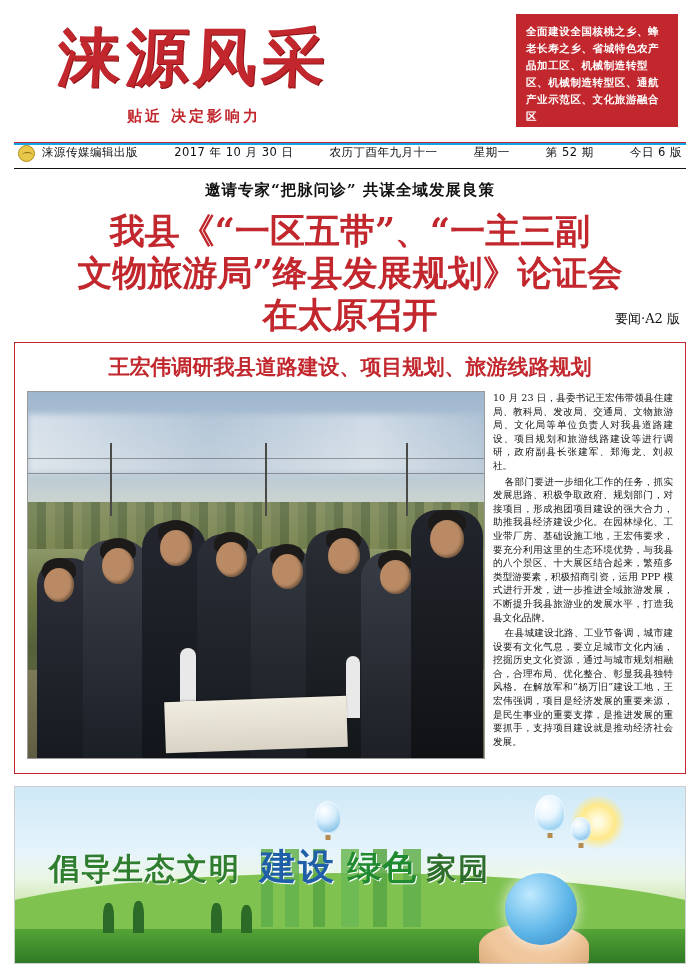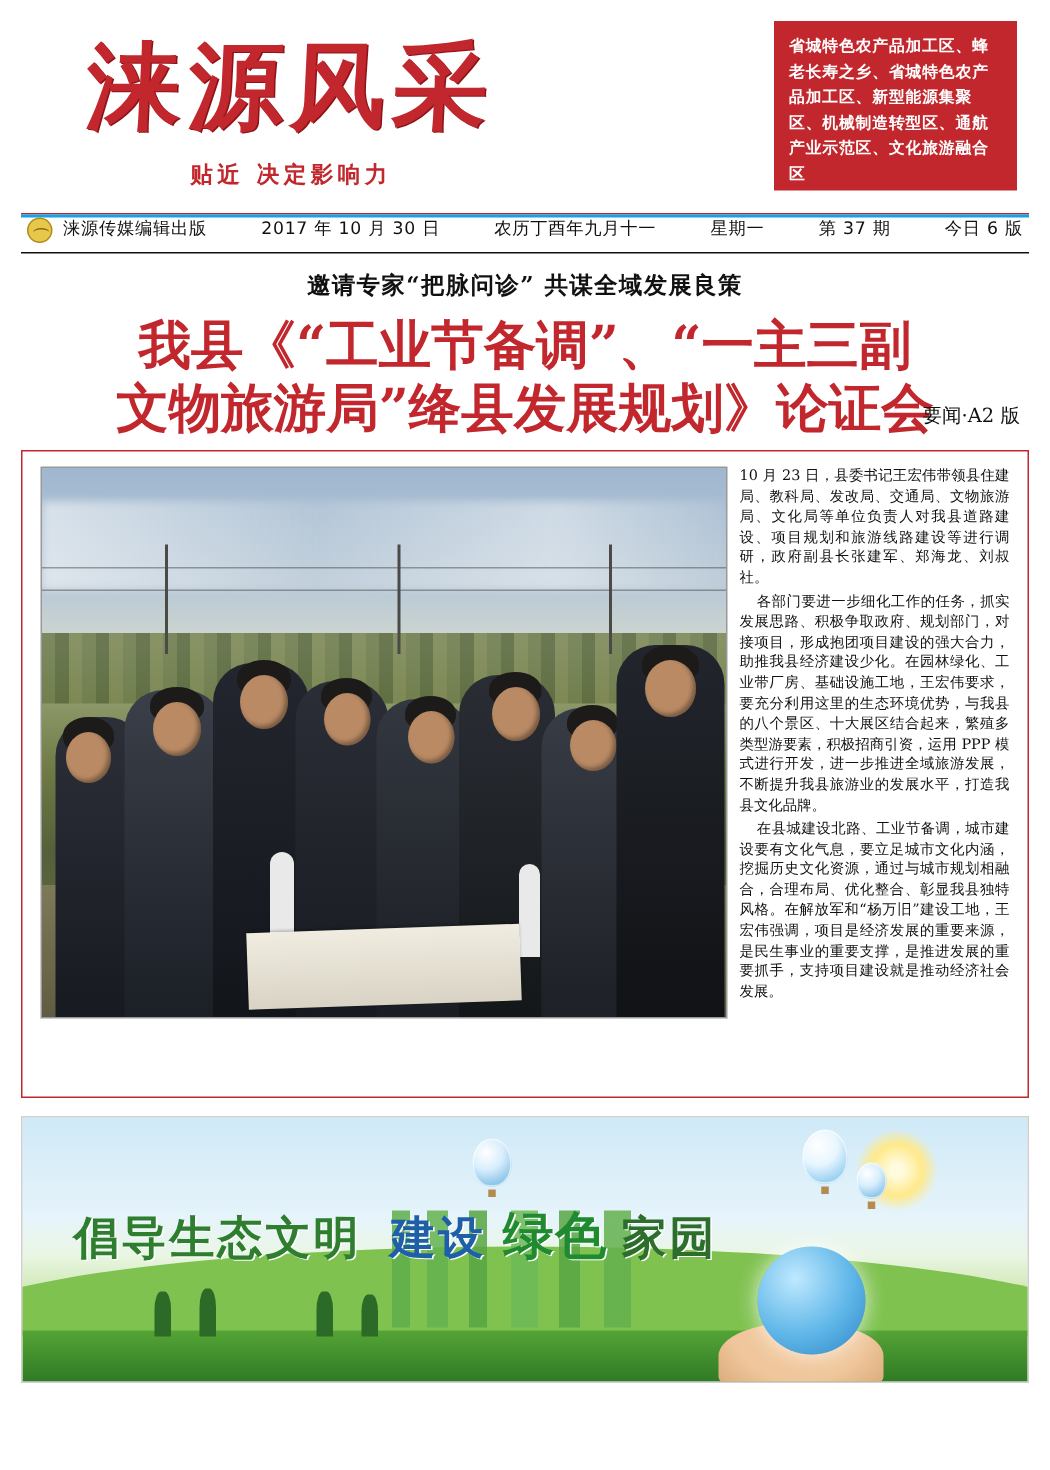--- a/index.html
+++ b/index.html
@@ -182,21 +182,21 @@
   }
   .ad-text { position: absolute; left: 34px; top: 56px; }
   .ad-text .t1 {
     font-family: "DejaVu Serif", "Liberation Serif", serif;
     font-size: 30px; font-weight: bold; color: #2f7d2f; letter-spacing: 2px;
     text-shadow: 1px 1px 0 #fff;
     display: inline-block;
   }
   .ad-text .t2 {
     font-family: "DejaVu Serif", "Liberation Serif", serif;
-    font-size: 30px; font-weight: bold; color: #1f5fa8; letter-spacing: 2px;
+    font-size: 36px; font-weight: bold; color: #1f5fa8; letter-spacing: 2px;
     text-shadow: 1px 1px 0 #fff; margin-left: 14px;
     display: inline-block;
   }
   .ad-text .t3 {
     font-family: "DejaVu Serif", "Liberation Serif", serif;
     font-size: 34px; font-weight: bold; color: #1f8a2f; letter-spacing: 1px;
     text-shadow: 1px 1px 0 #fff; margin-left: 6px; 
     display: inline-block;
   }
   .ad-text .t4 {
@@ -213,49 +213,51 @@
 <body>
 
 <div class="page">
 
   <div class="masthead">
     <div class="logo-wrap">
       <div class="logo">涞源风采</div>
       <div class="slogan">贴近   决定影响力</div>
     </div>
     <div class="redbox">
-      <p>省城特色农产品加工区、蜂老长寿之乡、省城特色农产品加工区、新型能源集聚区、机械制造转型区、通航产业示范区、文化旅游融合区</p>
+      <p>全面建设全国核桃之乡、蜂老长寿之乡、省城特色农产品加工区、机械制造转型区、机械制造转型区、通航产业示范区、文化旅游融合区</p>
     </div>
   </div>
 
   <div class="rule-top"></div>
 
   <div class="infobar">
     <span class="seal"></span>
     <span class="cell">涞源传媒编辑出版</span>
     <span class="sp"></span>
     <span class="cell">2017 年 10 月 30 日</span>
     <span class="sp"></span>
     <span class="cell">农历丁酉年九月十一</span>
     <span class="sp"></span>
     <span class="cell">星期一</span>
     <span class="sp"></span>
-    <span class="cell">第 37 期</span>
+    <span class="cell">第 52 期</span>
     <span class="sp"></span>
     <span class="cell">今日 6 版</span>
   </div>
 
   <div class="kicker">邀请专家“把脉问诊”   共谋全域发展良策</div>
   <div class="headline">
-    <span class="l1">我县《“工业节备调”、“一主三副</span>
+    <span class="l1">我县《“一区五带”、“一主三副</span>
     <span class="l2">文物旅游局”绛县发展规划》论证会</span>
+    <span class="l3">在太原召开</span>
   </div>
   <div class="section-tag">要闻·A2 版</div>
 
   <div class="article">
+    <div class="art-title">王宏伟调研我县道路建设、项目规划、旅游线路规划</div>
     <div class="art-body">
 
       <div class="photo">
         <div class="sky-cloud"></div>
         <div class="treeline"></div>
         <div class="ground"></div>
 
         <div class="wire" style="top:18%"></div>
         <div class="wire" style="top:22%"></div>
         <div class="pole" style="left:18%"></div>

